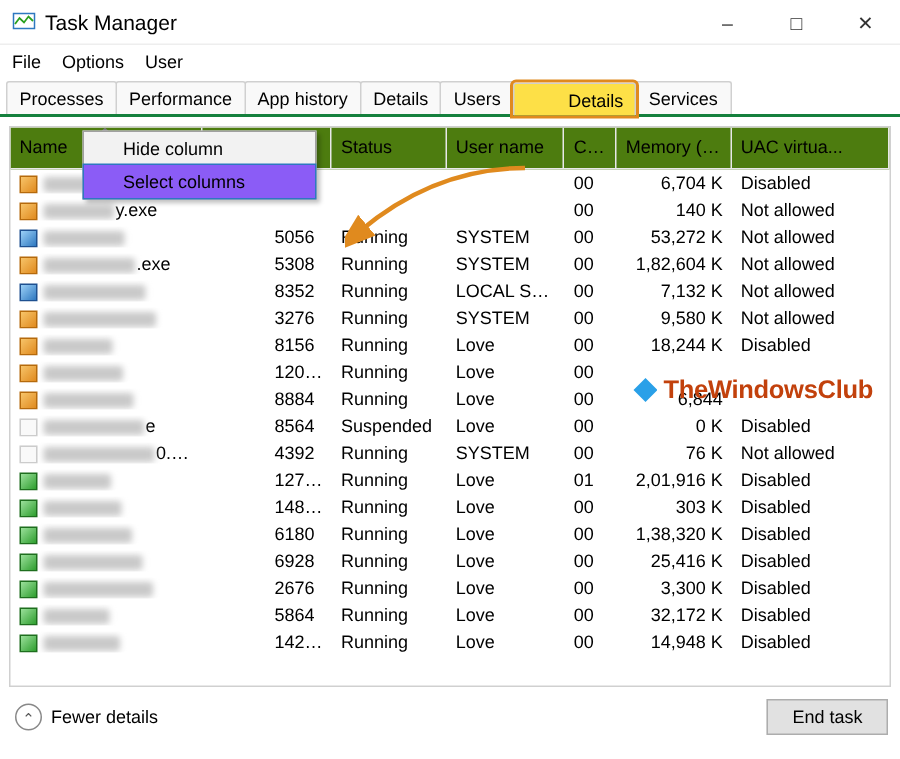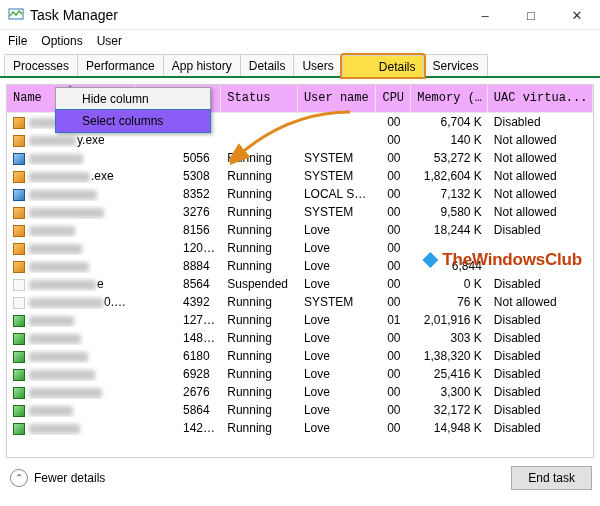--- a/index.html
+++ b/index.html
@@ -76,22 +76,21 @@
     border: 1px solid #d0d0d0;
     margin: 6px 6px 0 6px;
     overflow: hidden;
     position: relative;
     background: #fff;
   }
   .thead {
     display: flex;
     height: 28px;
     border-bottom: 1px solid #e8e8e8;
-    background: #f0abfc;
-    font-family: Liberation Mono, monospace;
+    background: #4d7c0f;
   }
   .th {
     border-right: 1px solid #e8e8e8;
     padding: 6px 4px 0 6px;
     font-size: 12px;
     color: #000;
     text-align: left;
     overflow: hidden;
     white-space: nowrap;
     text-overflow: ellipsis;
@@ -115,21 +114,21 @@
     padding: 0 6px;
     font-size: 12px;
     overflow: hidden;
     white-space: nowrap;
     text-overflow: ellipsis;
   }
   .col-name   { width: 134px; }
   .col-pid    { width: 46px; margin-left: 42px; }
   .col-status { width: 80px; }
   .col-user   { width: 82px; }
-  .col-cpu    { width: 36px; text-align: center; }
+  .col-cpu    { width: 36px; text-align: left; }
   .col-mem    { width: 80px; text-align: right; }
   .col-uac    { width: 110px; }
   .th.col-cpu, .th.col-mem { text-align: left; }
 
   .proc-icon {
     display: inline-block; width: 12px; height: 12px;
     margin-right: 4px; vertical-align: middle;
     background: linear-gradient(135deg,#f7c469,#e08a1e);
     border: 1px solid #b56a0c;
     filter: blur(0.3px);

